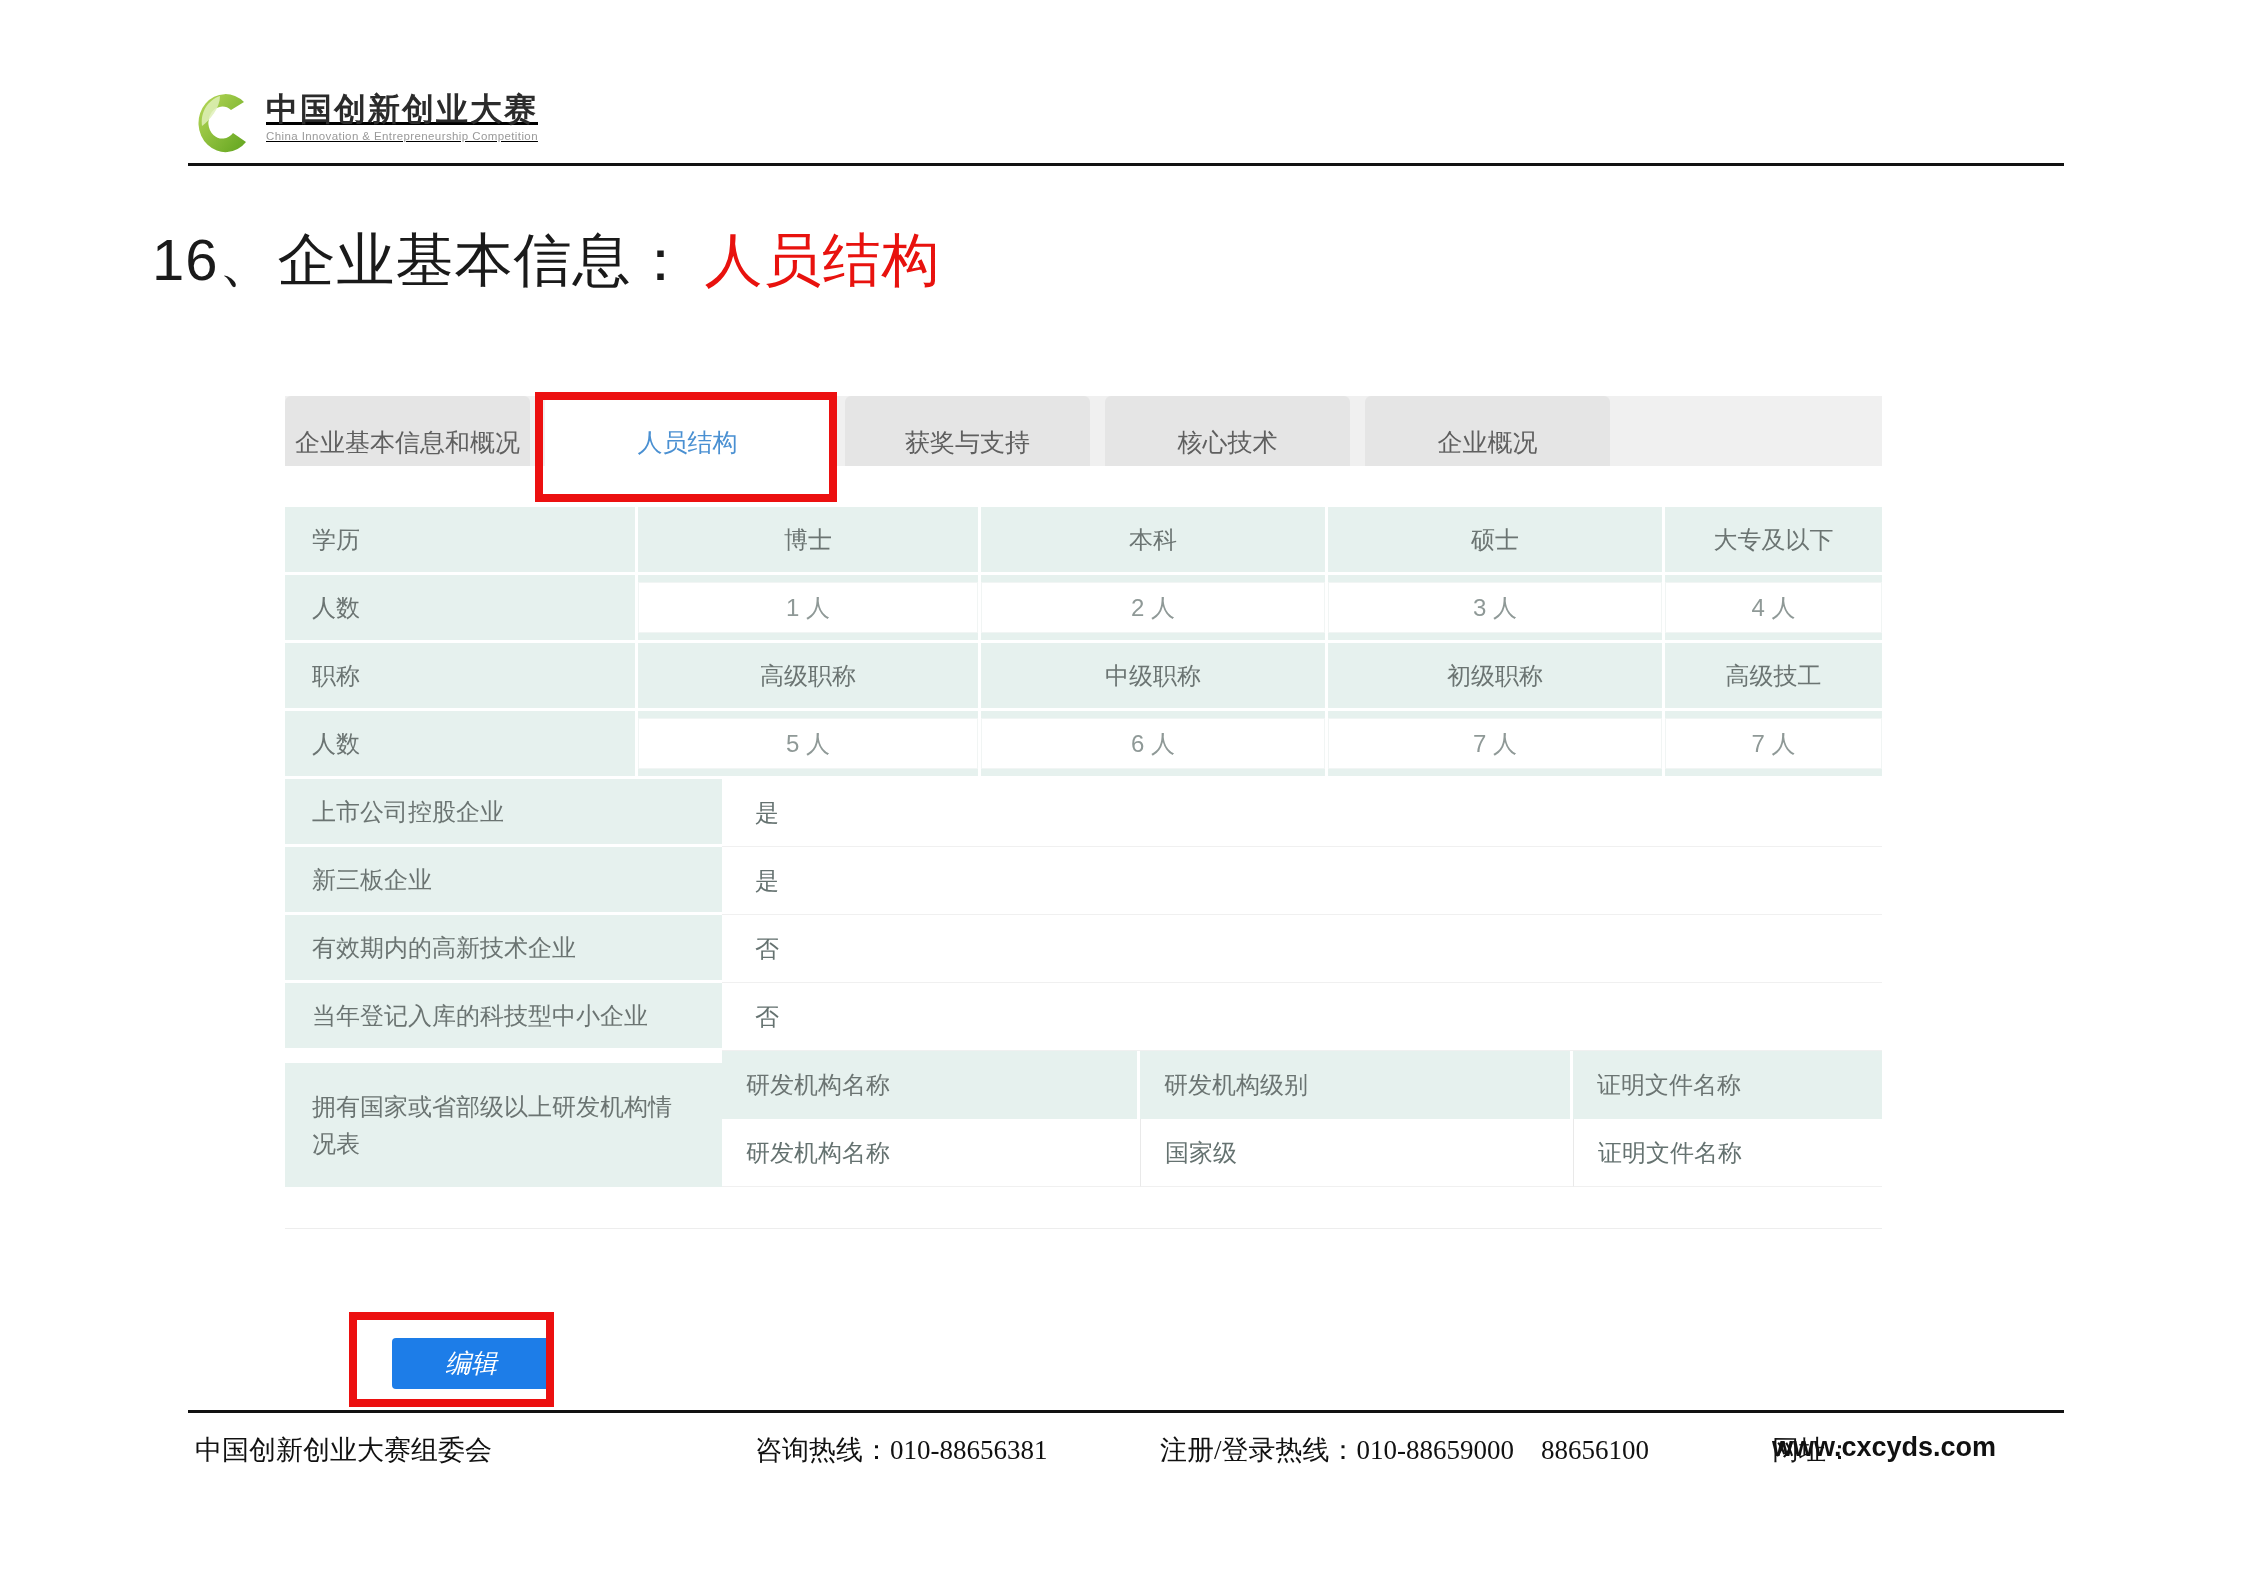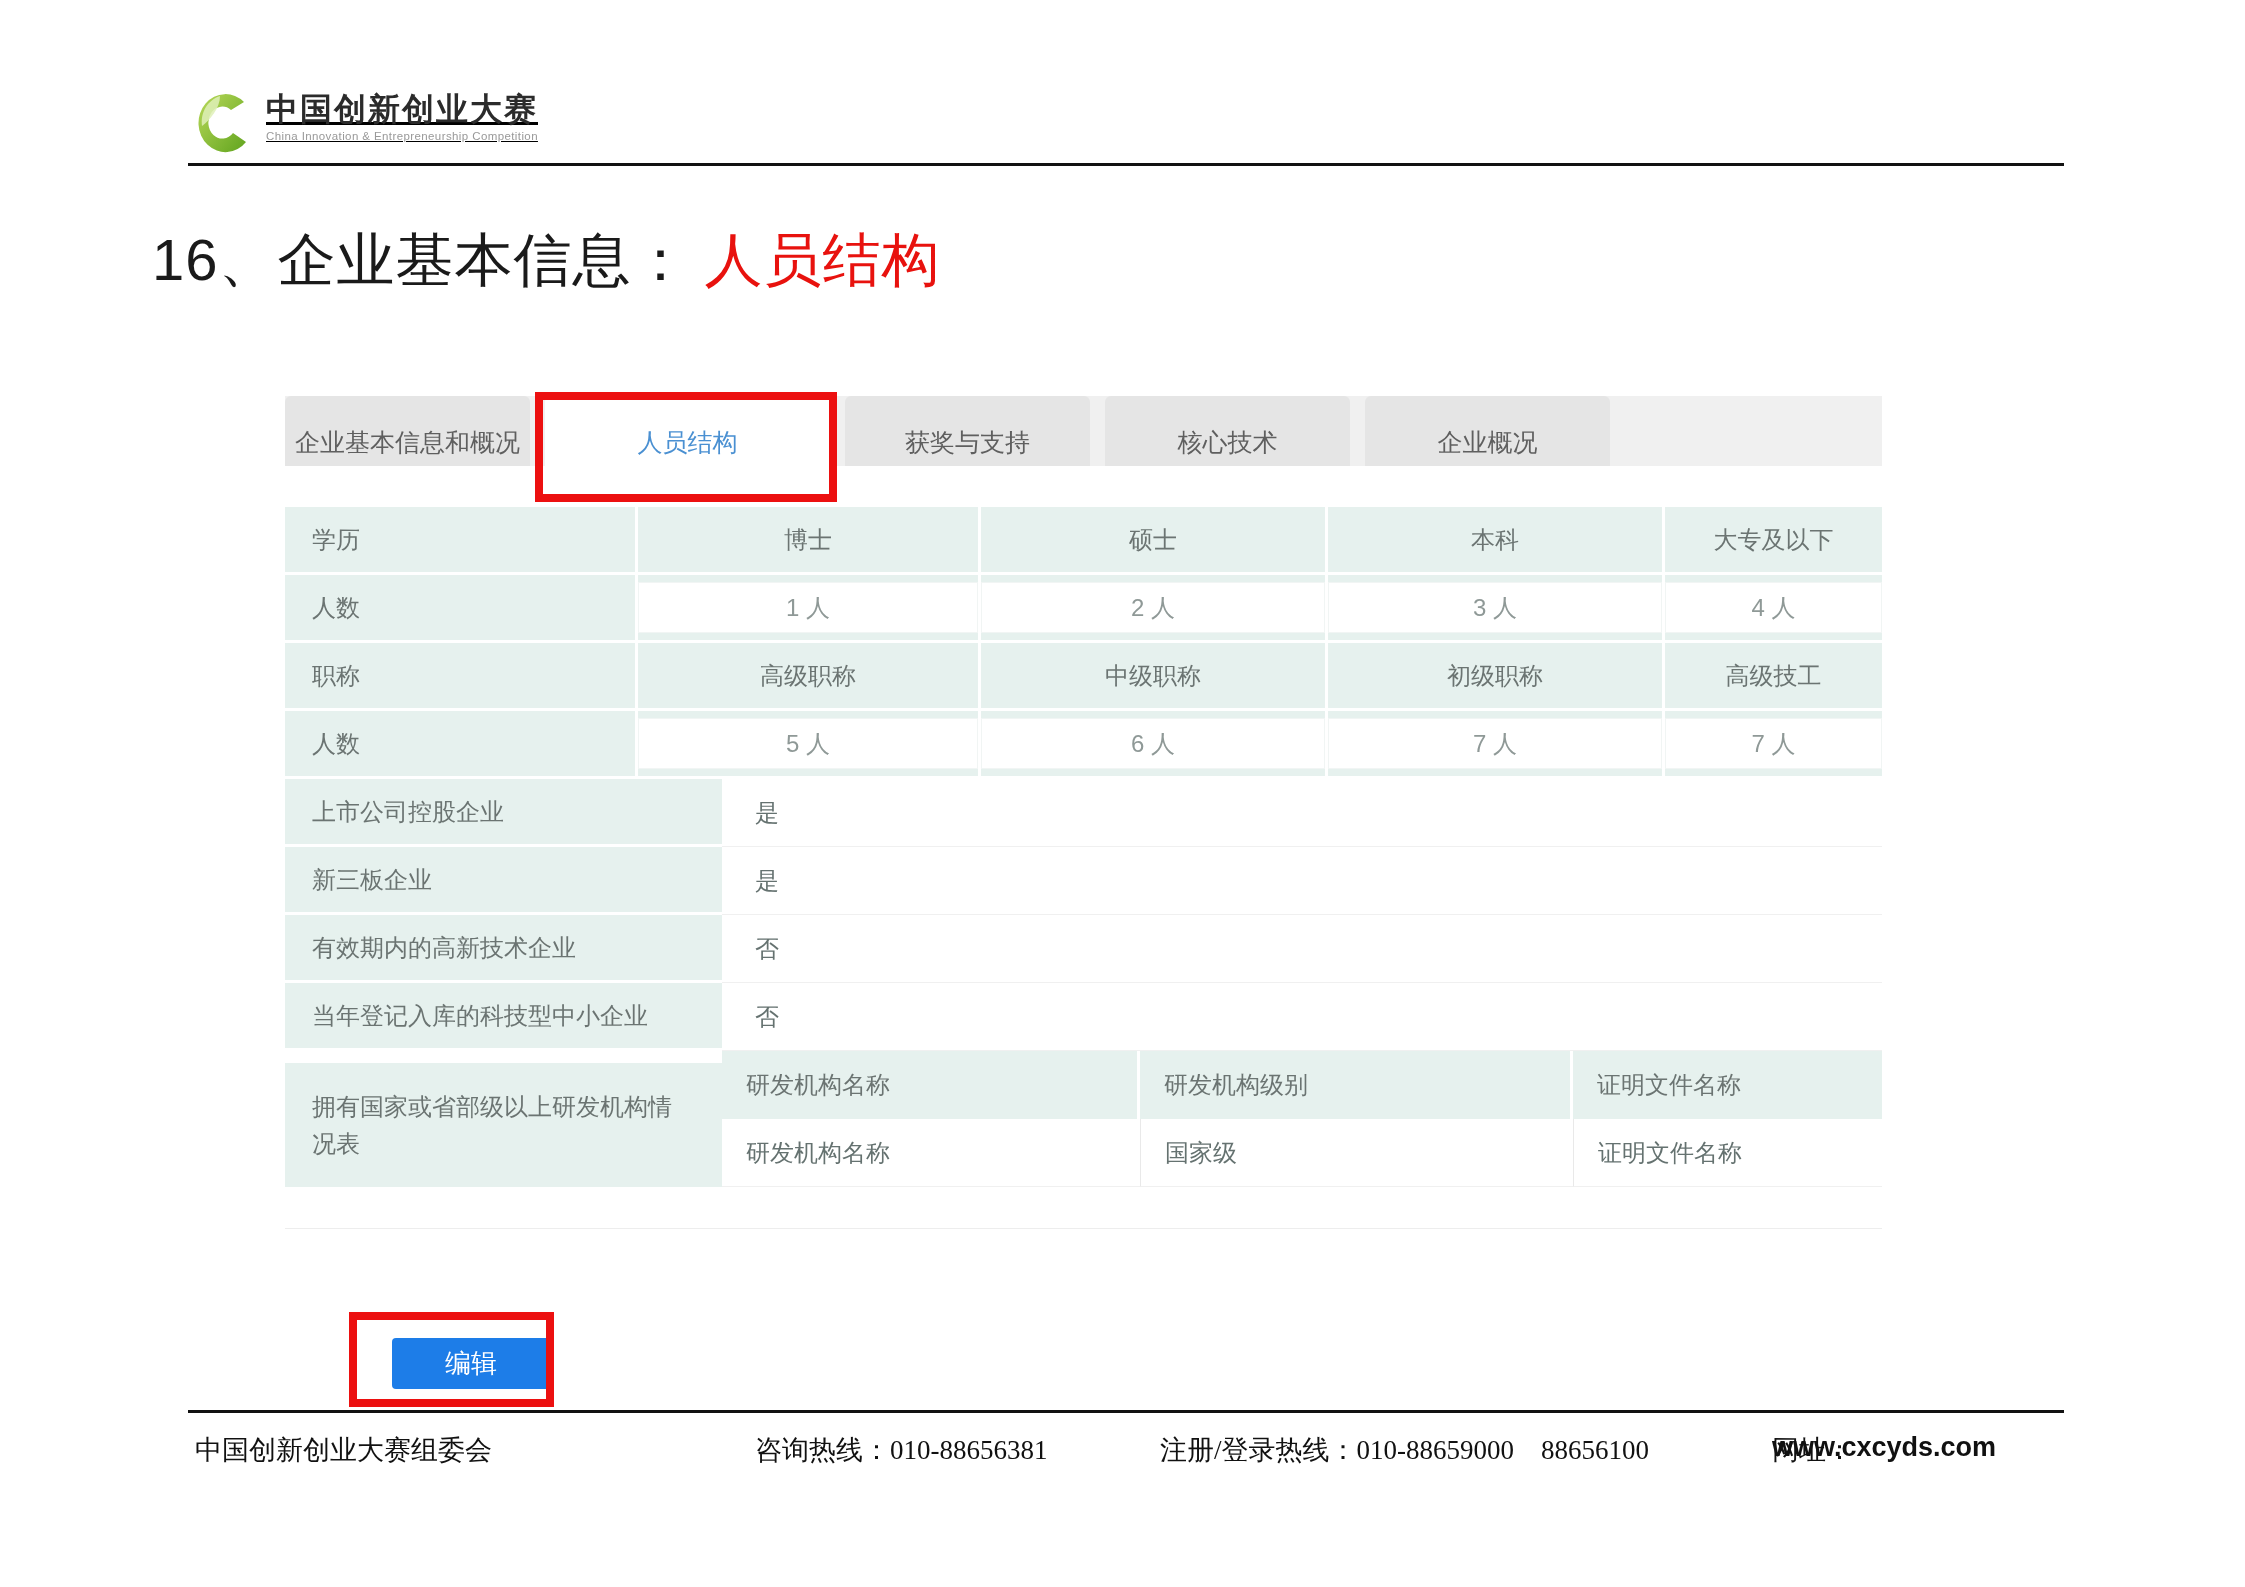--- a/index.html
+++ b/index.html
@@ -64,21 +64,21 @@
   .rd-sub .rd-data { display:grid; grid-template-columns:418px 433px 1fr; height:68px; background:#fff; }
   .rd-sub .rd-data > div { display:flex; align-items:center; padding-left:24px; color:#657270; border-bottom:1px solid #f0f0f0; }
   .rd-sub .rd-data > div + div { border-left:1px solid #e9e9e9; }
 
   .panel-bottom-line { margin-top:41px; height:1px; background:#ededed; }
 
   
   .edit-btn {
     position:absolute; left:392px; top:1338px; width:158px; height:51px;
     background:#1d7de8; color:#fff; font-size:26px; border:none; border-radius:4px;
-    font-family:"Liberation Sans", sans-serif; cursor:pointer;
+    font-family:"Liberation Sans", sans-serif; cursor:pointer;font-style:italic;
   }
 
   
   .footer { position:absolute; top:1432px; left:0; width:2245px; height:40px; font-family:"Liberation Serif", serif; font-size:27px; color:#111;padding-left:20px; }
   .footer span { position:absolute; white-space:nowrap; }
   .f-org { left:195px; }
   .f-hotline { left:755px; }
   .f-register { left:1160px; }
   .f-web { left:1772px; }
   .f-web .url { font-family:"Liberation Sans", sans-serif; font-weight:bold; }
@@ -118,22 +118,22 @@
       <div class="subtab">核心技术</div>
       <div class="subtab">企业概况</div>
       <div class="red-box subtab-box"></div>
     </div>
 
     <div class="ptable">
 
       <div class="trow">
         <div class="cell lbl">学历</div>
         <div class="cell">博士</div>
+        <div class="cell">本科</div>
         <div class="cell">硕士</div>
-        <div class="cell">本科</div>
         <div class="cell">大专及以下</div>
       </div>
 
       <div class="trow">
         <div class="cell lbl">人数</div>
         <div class="cell val">
             <div class="input-box">1 人</div>
           </div>
         <div class="cell val">
             <div class="input-box">2 人</div>

